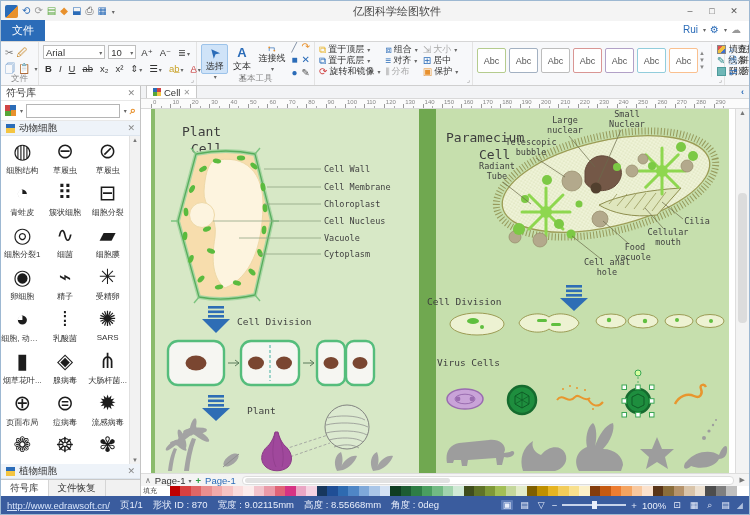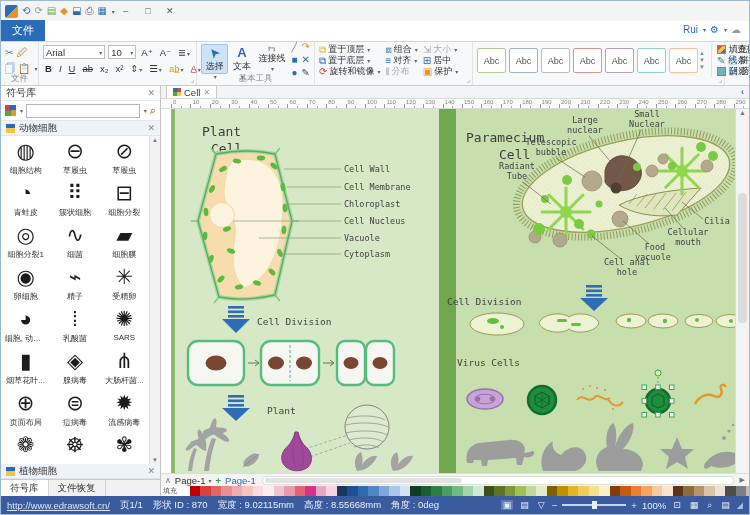--- a/index.html
+++ b/index.html
@@ -44,21 +44,21 @@
   .arow.dis{color:#a8a8a8}
   .abcwrap{display:flex;align-items:center;gap:3px;height:31px}
   .abc{width:29px;height:25px;background:#fff;border:1px solid #ccc;border-radius:2px;font-size:9px;color:#555;display:flex;align-items:center;justify-content:center}
   .stylescroll{display:flex;flex-direction:column;justify-content:center;font-size:6px;color:#888;line-height:7px;margin-left:1px}
   .editrow{display:flex;align-items:center;font-size:9px;height:11px;gap:3px;white-space:nowrap}
   .fillico{width:9px;height:9px;display:inline-block;border:1px solid #888;background:linear-gradient(135deg,#e05050 33%,#f0c040 33%,#f0c040 66%,#4070d0 66%)}
   .lineico{color:#2e8b8b}.shadico{width:9px;height:9px;display:inline-block;background:#6fb7b7;border:1px solid #4d9b9b}
 
   
   .main{flex:1;display:flex;min-height:0}
-  .sidebar{width:160px;flex:0 0 auto;border-right:1px solid #c4c4c4;display:flex;flex-direction:column;background:#fff}
+  .sidebar{width:140px;flex:0 0 auto;border-right:1px solid #c4c4c4;display:flex;flex-direction:column;background:#fff}
   .pheader{height:15px;display:flex;align-items:center;padding:0 5px;font-size:10px;color:#333;border-bottom:1px solid #e8e8e8}
   .pheader .x{margin-left:auto;color:#888;font-size:9px}
   .searchrow{height:20px;display:flex;align-items:center;gap:3px;padding:0 4px;border-bottom:1px solid #e8e8e8}
   .libico{width:11px;height:11px;display:inline-block;background:conic-gradient(#2b6cb8 0 25%,#e8912d 0 50%,#57a639 0 75%,#d04545 0)}
   .searchrow input{flex:1;min-width:0;height:14px;border:1px solid #b5b5b5;font-size:9px;padding:0 2px}
   .mag{color:#e8912d;font-size:11px;font-weight:bold}
   .sectionbar{height:15px;display:flex;align-items:center;gap:4px;padding:0 5px;background:#eef3f9;border-bottom:1px solid #dde5ee;font-size:9.5px;color:#333}
   .sectionbar .wico{width:9px;height:9px;background:linear-gradient(180deg,#2b6cb8 40%,#f4c542 40%);display:inline-block}
   .sectionbar .x{margin-left:auto;color:#888;font-size:9px}
   .symwrap{flex:1;position:relative;overflow:hidden}
@@ -118,20 +118,21 @@
       <span class="logo"></span>
       <span class="qi" style="color:#2b6cb8">⟲</span>
       <span class="qi" style="color:#9a9a9a">⟳</span>
       <span class="qi" style="color:#57a639">▤</span>
       <span class="qi" style="color:#e8912d">◆</span>
       <span class="qi" style="color:#2b6cb8">⬓</span>
       <span class="qi" style="color:#555">⎙</span>
       <span class="qi" style="color:#2b6cb8">▦</span>
       <span class="caret">▾</span>
     </div>
+    <div class="apptitle">亿图科学绘图软件</div>
     <div class="winbtns">
       <span class="winbtn">–</span>
       <span class="winbtn">□</span>
       <span class="winbtn">✕</span>
     </div>
   </div>
 
   <div class="menubar">
     <span class="mtab file">文件</span>
     <div class="account">

